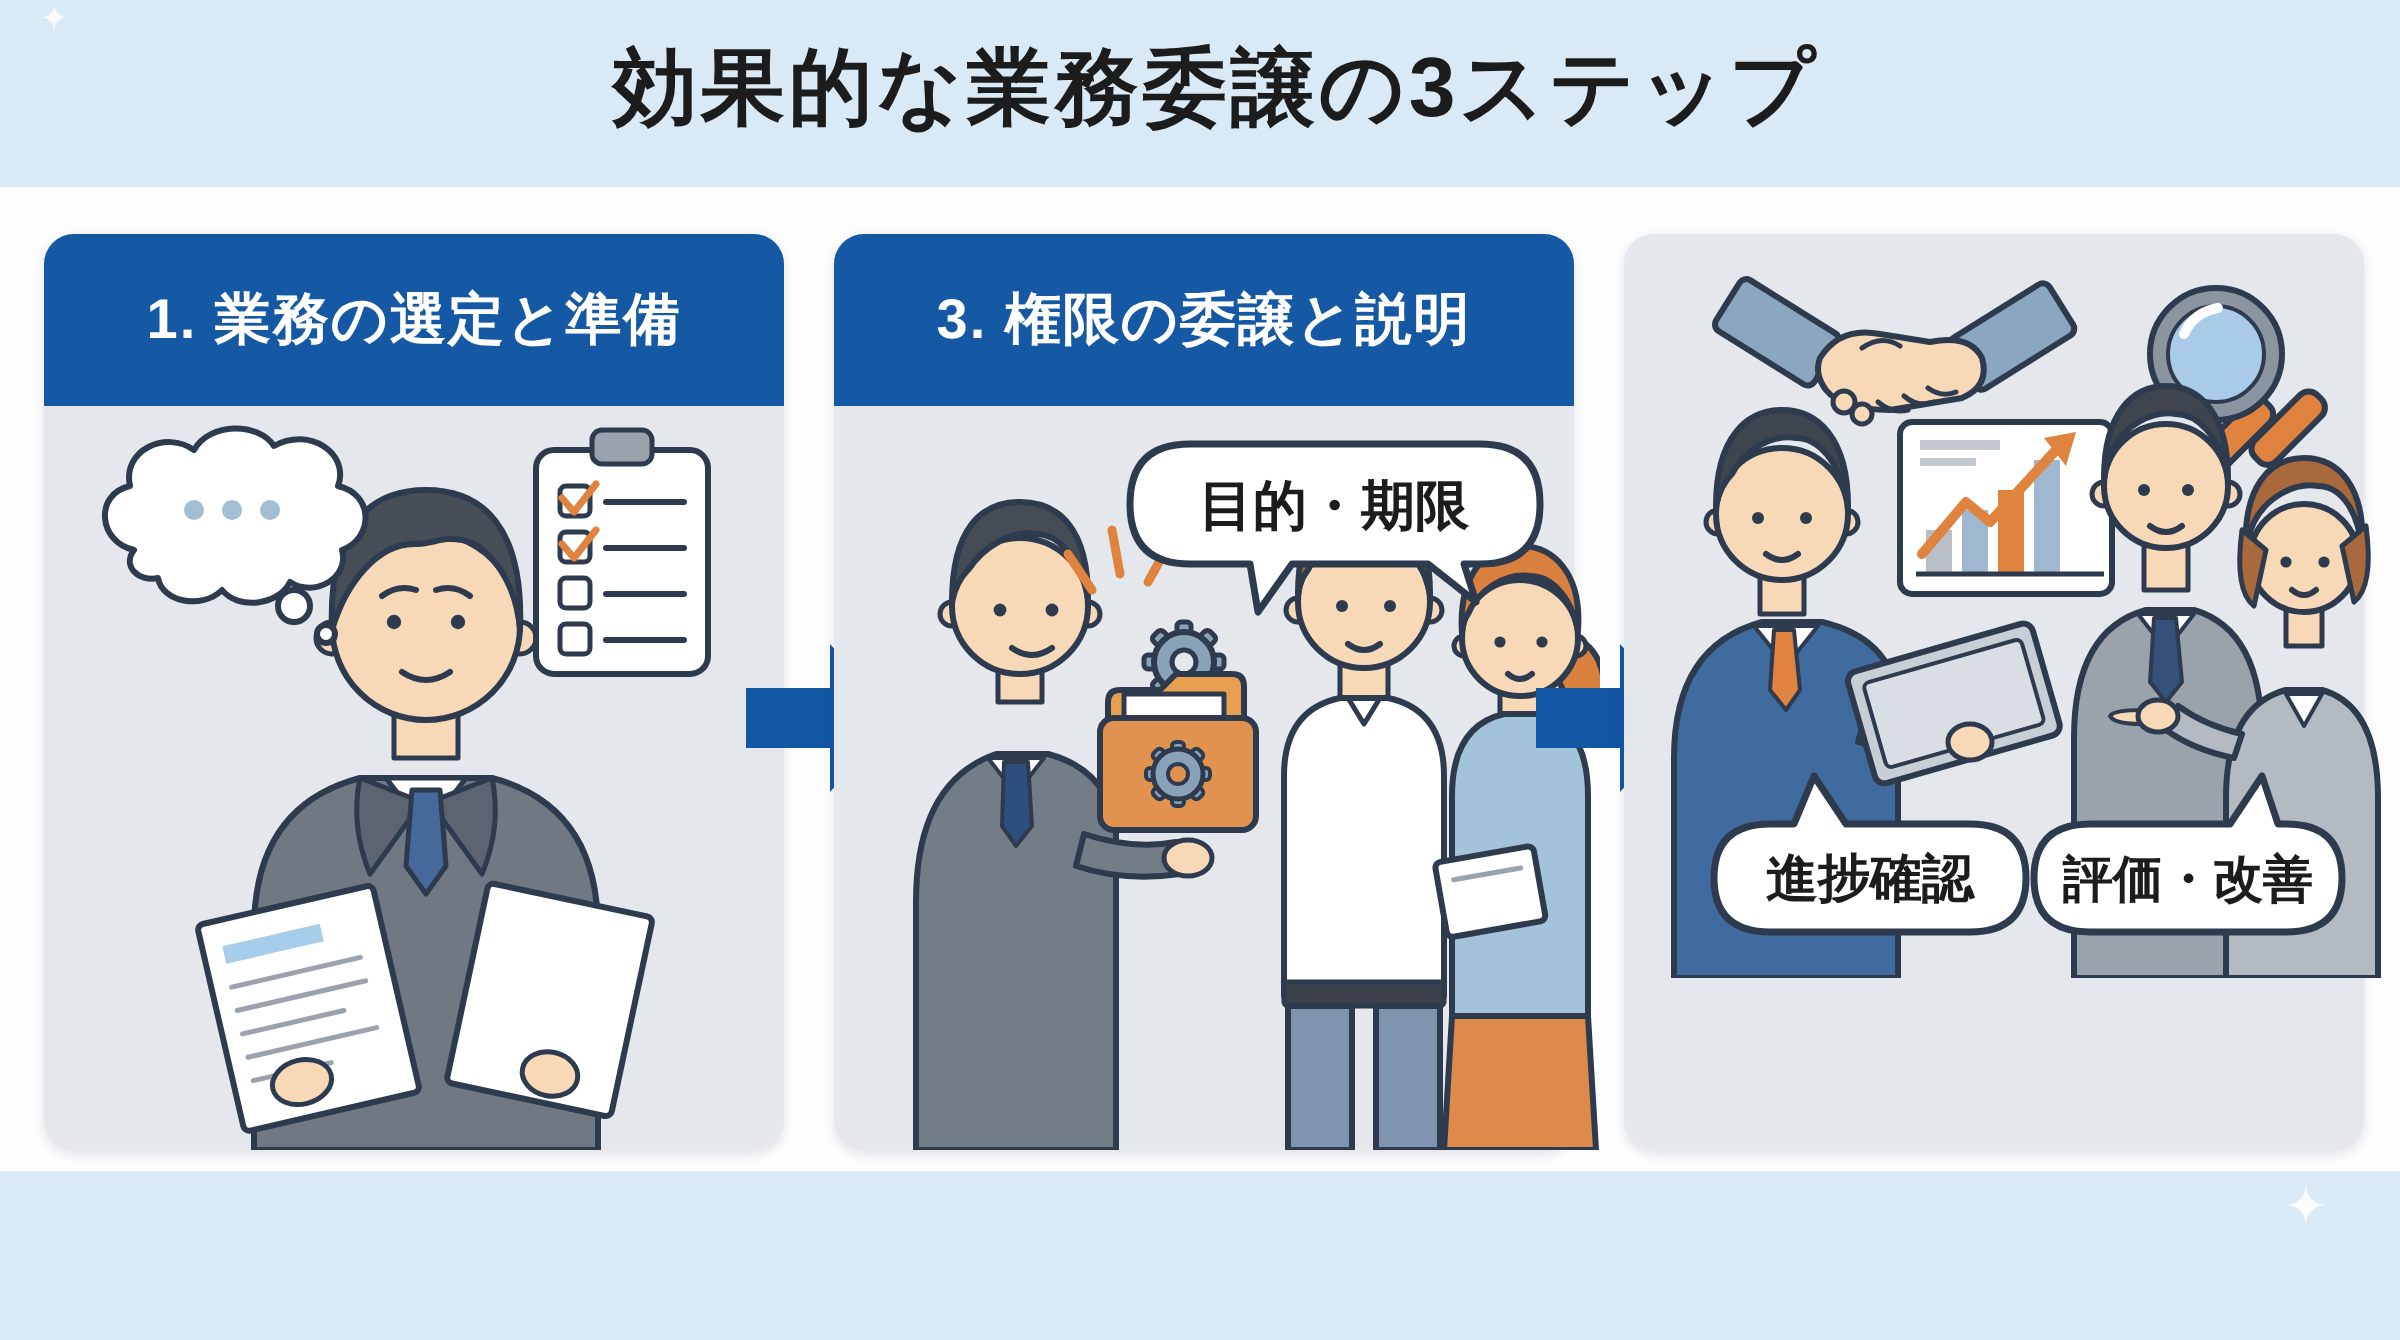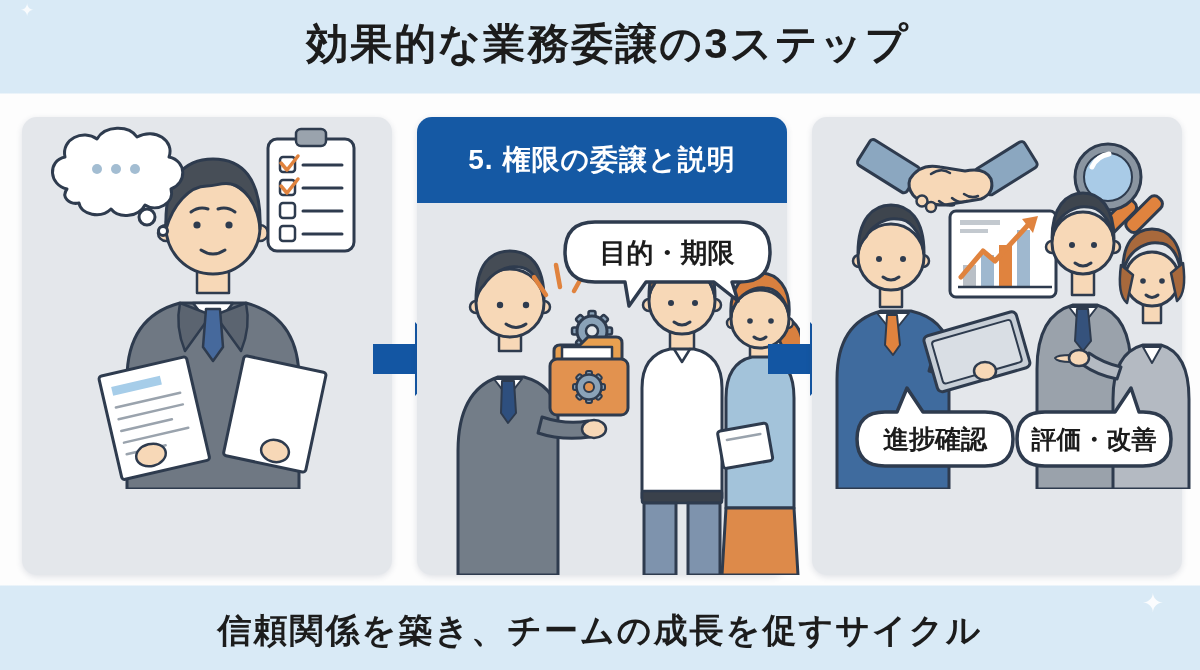--- a/index.html
+++ b/index.html
@@ -35,20 +35,23 @@
 </head>
 <body>
 
 <div class="canvas">
 
   <div class="title">効果的な業務委譲の3ステップ</div>
   <div class="sparkle s1">✦</div>
   <div class="sparkle s2">✦</div>
 
   <section class="panel p1">
+    <header class="panel-header">
+      <span>1. 業務の選定と準備</span>
+    </header>
     <div class="panel-body">
       <svg viewBox="0 0 370 372">
 
         <g stroke="#2e3b4e" stroke-width="3" stroke-linejoin="round" stroke-linecap="round">
           <rect x="162" y="146" width="32" height="30" fill="#f7d8b7" stroke-width="2.5"></rect>
           <path d="M 92 372 L 92 262 Q 92 200 145 186 L 211 186 Q 264 200 264 262 L 264 372 Z" fill="#6f7883"></path>
           <path d="M 158 186 L 178 212 L 198 186 Z" fill="#ffffff" stroke-width="2.5"></path>
           <path d="M 145 186 L 176 198 L 150 234 Q 140 210 145 186 Z" fill="#5b6470" stroke-width="2.5"></path>
           <path d="M 211 186 L 180 198 L 206 234 Q 216 210 211 186 Z" fill="#5b6470" stroke-width="2.5"></path>
           <path d="M 171 192 h 14 l 3 38 l -10 14 l -10 -14 z" fill="#46699c" stroke-width="2.5"></path>
@@ -98,21 +101,21 @@
       </svg>
     </div>
   </section>
 
   <svg class="arrow a1" viewBox="0 0 76 74">
     <polygon points="0,22 42,22 42,0 76,37 42,74 42,52 0,52" fill="#1356a3"></polygon>
   </svg>
 
   <section class="panel p2">
     <header class="panel-header">
-      <span>5. 権限の委譲と説明</span>
+      <span>3. 権限の委譲と説明</span>
     </header>
     <div class="panel-body">
       <svg viewBox="0 0 370 372">
 
         <g stroke="#2e3b4e" stroke-width="3" stroke-linejoin="round" stroke-linecap="round">
           <rect x="69" y="124" width="22" height="24" fill="#f7d8b7" stroke-width="2.5"></rect>
           <path d="M 28 372 V 248 Q 28 188 68 174 L 94 174 Q 124 182 128 212 V 372 Z" fill="#737d88"></path>
           <path d="M 64 176 L 78 194 L 92 176 Z" fill="#ffffff" stroke-width="2"></path>
           <path d="M 72 178 h 12 l 2 32 l -8 10 l -7 -10 z" fill="#2e4f7e" stroke-width="2"></path>
           <path d="M 112 214 Q 136 222 158 218 L 160 234 Q 132 238 108 230 Z" fill="#737d88"></path>
@@ -295,14 +298,13 @@
           <text x="110" y="331" font-size="26" text-anchor="middle">進捗確認</text>
         </g>
         <g>
           <path d="M 290 295 L 306 271 L 314 295 H 318 Q 346 295 346 322 Q 346 349 318 349 H 220 Q 192 349 192 322 Q 192 295 220 295 Z" fill="#ffffff" stroke="#2e3b4e" stroke-width="3.5" stroke-linejoin="round"></path>
           <text x="269" y="331" font-size="25" text-anchor="middle">評価・改善</text>
         </g>
       </svg>
     </div>
   </section>
 
-  <div class="footer">信頼関係を築き、チームの成長を促すサイクル</div>
 </div>
 
 </body></html>

